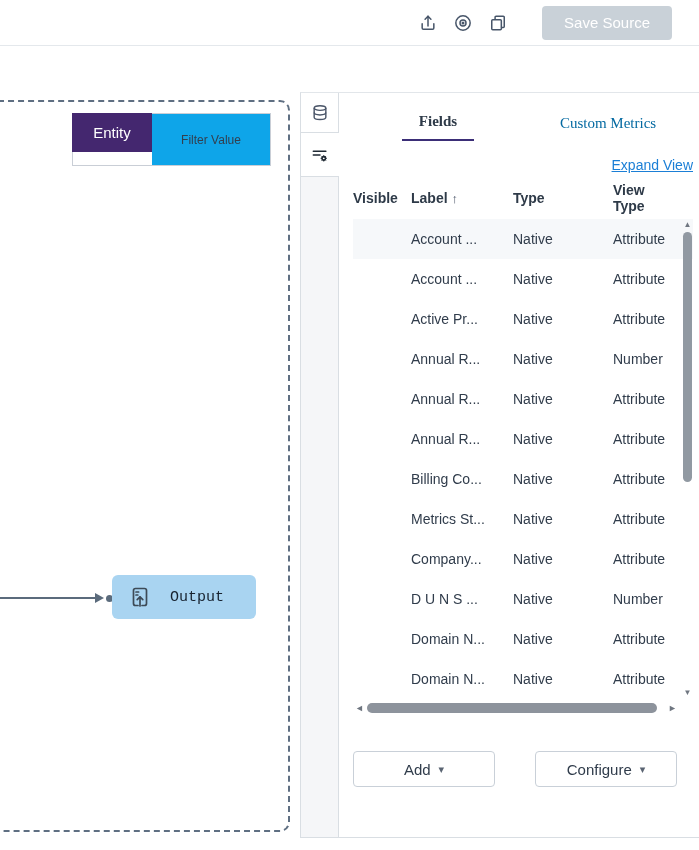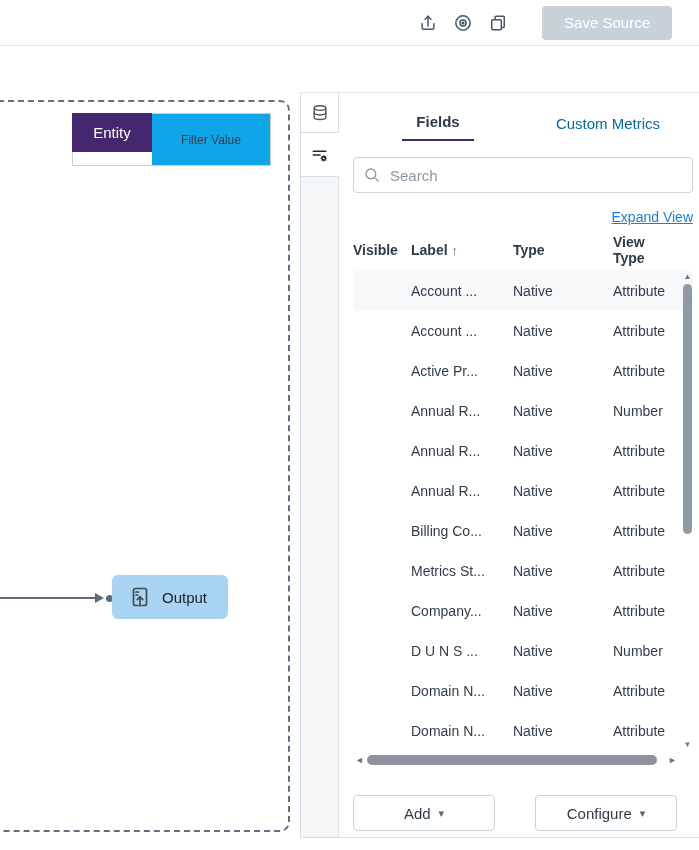--- a/index.html
+++ b/index.html
@@ -20,42 +20,42 @@
   .seg-control { position:absolute; left:72px; top:113px; height:53px; display:flex;
     border:1px solid #c9ced6; background:#fff; }
   .seg-entity { width:80px; height:39px; margin:-1px 0 -1px -1px; background:#44276f; color:#fff;
     display:flex; align-items:center; justify-content:center; font-size:15px; }
   .seg-filter { width:118px; display:flex; align-items:center; justify-content:center;
     font-size:12px; color:#333f4e; background:#0ea5e9; }
   .connector-line { position:absolute; left:0; top:597px; width:96px; height:2px; background:#5b6b7c; }
   .connector-arrow { position:absolute; left:95px; top:592.5px; width:0; height:0;
     border-top:5.5px solid transparent; border-bottom:5.5px solid transparent; border-left:9px solid #5b6b7c; }
   .connector-dot { position:absolute; left:106px; top:595px; width:7px; height:7px; border-radius:50%; background:#5b6b7c; }
-  .output-node { position:absolute; left:112px; top:575px; width:116px; height:44px; background:#a9d4f1;
-    border-radius:6px; display:flex; align-items:center; gap:10px; padding-left:16px; cursor:pointer; }
+  .output-node { position:absolute; left:112px; top:575px; width:144px; height:44px; background:#a9d4f1;
+    border-radius:6px; display:flex; align-items:center; gap:18px; padding-left:16px; cursor:pointer;font-family:Liberation Mono, monospace; }
   .output-node svg { width:24px; height:24px; color:#3d4a57; }
   .output-label { font-size:15px; color:#16212e; }
 
   
   .panel { position:absolute; left:300px; top:92px; width:399px; height:746px;
     border-left:1px solid #d9dee3; border-top:1px solid #e2e6ea; border-bottom:1px solid #d9dee3;
     display:flex; background:#fff; }
   .strip { width:38px; display:flex; flex-direction:column; flex:none; }
   .strip-tab { height:40px; display:flex; align-items:center; justify-content:center; background:#fff; cursor:pointer; }
   .strip-tab.t1 { border-right:1px solid #d9dee3; border-bottom:1px solid #d9dee3; }
   .strip-tab.t2 { height:44px; border-bottom:1px solid #d9dee3; }
   .strip-fill { flex:1; background:#f5f6f8; border-right:1px solid #d9dee3; }
   .strip-tab svg { width:20px; height:20px; }
   .icon-db { color:#4a5568; } .icon-cfg { color:#1f2933; }
 
   .content { flex:1; position:relative; padding:12px 6px 0 14px; }
 
   .tabs { display:flex; height:36px; }
   .tab { flex:1; display:flex; flex-direction:column; align-items:center; justify-content:flex-end; cursor:pointer; }
-  .tab .tab-label { font-size:15px; padding-bottom:9px; }
+  .tab .tab-label { font-size:15px; padding-bottom:9px;font-family:Liberation Serif, serif; }
   .tab.active .tab-label { color:#2e3a48; font-weight:700; }
   .tab.active .tab-underline { height:2px; width:72px; background:#3b2e77; }
   .tab.inactive .tab-label { color:#0369a1;margin-top:36px; }
   .tab.inactive .tab-underline { height:1px; width:130px; background:#dfe3e7; }
 
   .search-wrap { margin-top:16px; position:relative; height:36px; }
   .search-wrap svg { position:absolute; left:10px; top:9px; width:18px; height:18px; color:#8b95a2; }
   .search-input { width:100%; height:36px; border:1px solid #cdd3da; border-radius:4px;
     padding:0 10px 0 36px; font-size:15px; font-family:inherit; color:#2e3a48; outline:none; }
   .search-input::placeholder { color:#8b95a2; }
@@ -76,21 +76,21 @@
   .vscroll { position:absolute; right:0; top:0; width:11px; height:480px; }
   .vscroll .arr { position:absolute; left:0; width:11px; font-size:8px; color:#6f7680; text-align:center; cursor:pointer; line-height:10px; }
   .vscroll .arr.up { top:1px; } .vscroll .arr.down { bottom:1px; }
   .vthumb { position:absolute; left:1px; top:13px; width:9px; height:250px; border-radius:5px; background:#9199a2; cursor:pointer; }
 
   .hscroll { position:relative; height:14px; margin-top:2px; }
   .hscroll .arr { position:absolute; top:1px; font-size:9px; color:#6f7680; cursor:pointer; line-height:12px; }
   .hscroll .arr.left { left:2px; } .hscroll .arr.right { right:16px; }
   .hthumb { position:absolute; left:14px; top:2px; width:290px; height:10px; border-radius:5px; background:#8d939c; cursor:pointer; }
 
-  .footer { margin-top:28px; display:flex; gap:40px; padding-right:16px; }
+  .footer { margin-top:36px; display:flex; gap:40px; padding-right:16px; }
   .footer .fbtn { flex:1; height:36px; background:#fff; border:1px solid #c9d0d8; border-radius:4px;
     font-size:15px; font-family:inherit; color:#303c4b; display:flex; align-items:center; justify-content:center; gap:8px; cursor:pointer; }
   .caret { font-size:11px; color:#5a6472; }
 </style>
 </head>
 <body>
 
 <div class="topbar">
   <div class="tb-icon">
     <svg viewBox="0 0 24 24" fill="none" stroke="currentColor" stroke-width="1.8" stroke-linecap="round" stroke-linejoin="round">
@@ -164,27 +164,20 @@
       <div class="tab active">
         <span class="tab-label">Fields</span>
         <span class="tab-underline"></span>
       </div>
       <div class="tab inactive">
         <span class="tab-label">Custom Metrics</span>
         <span class="tab-underline"></span>
       </div>
     </div>
 
-    <div class="search-wrap">
-      <svg viewBox="0 0 24 24" fill="none" stroke="currentColor" stroke-width="1.8" stroke-linecap="round">
-        <circle cx="10.5" cy="10.5" r="6.5"></circle>
-          <path d="M15.5 15.5 20 20"></path>
-      </svg>
-      <input class="search-input" type="text" placeholder="Search" style="">
-    </div>
 
     <div class="expand-row">
       <span class="expand-link">Expand View</span>
     </div>
 
     <div class="grid4 thead">
       <span>Visible</span>
       <span>
         <span>Label</span><span class="sort-arrow">↑</span>
       </span>

